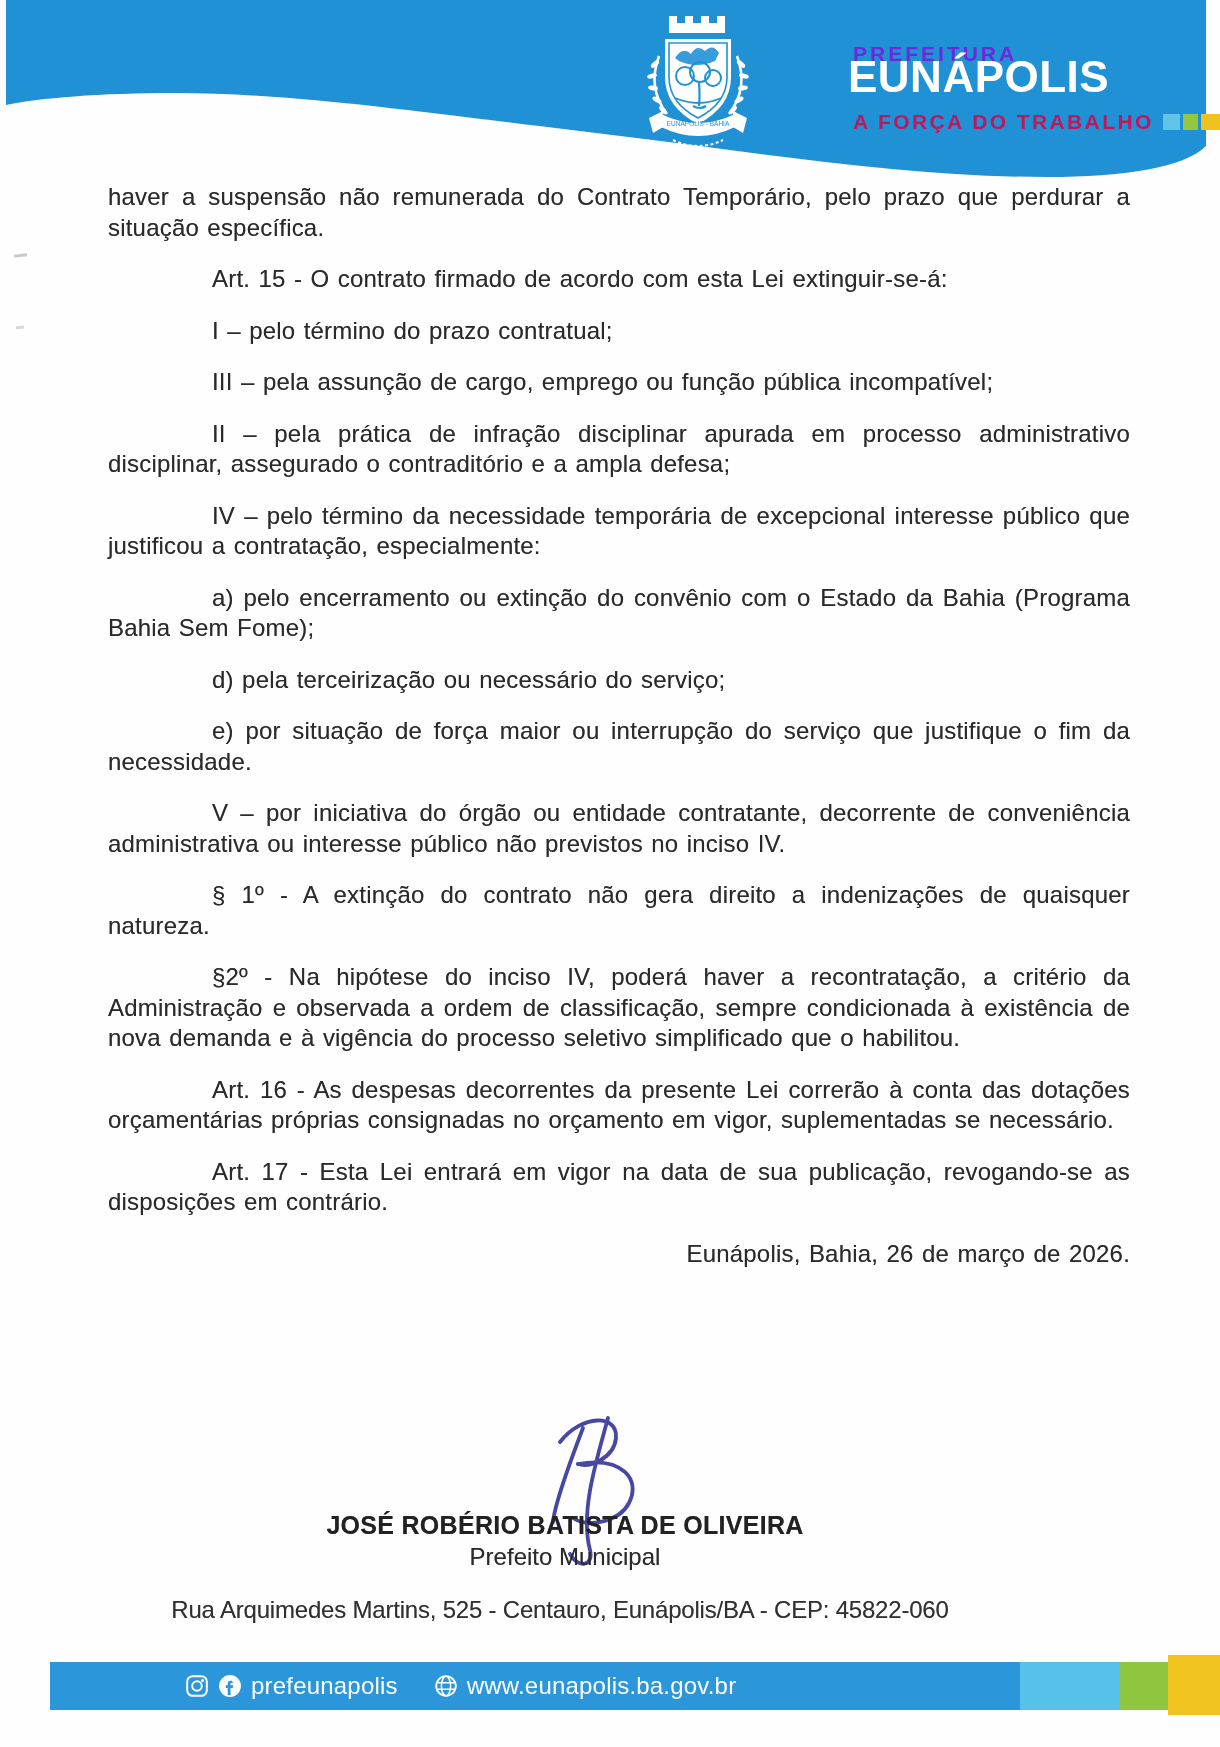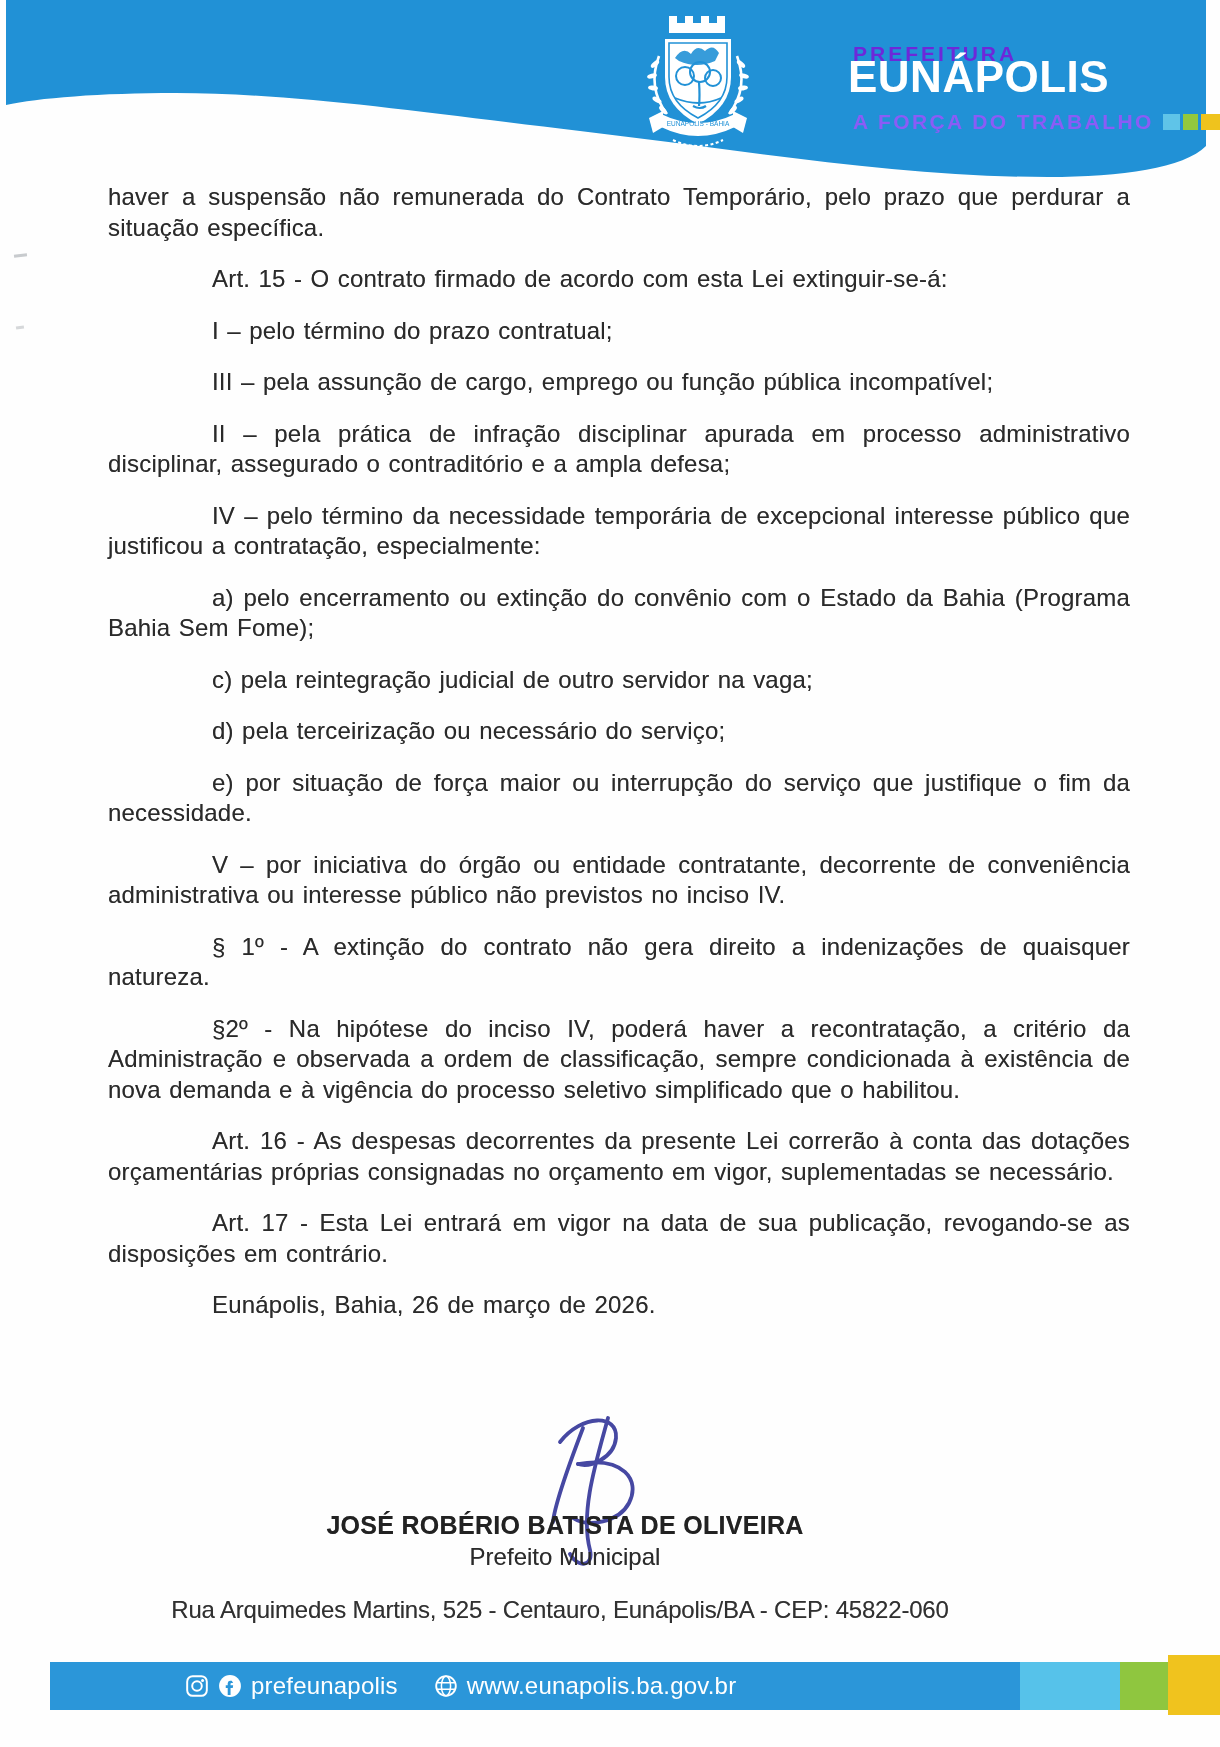--- a/index.html
+++ b/index.html
@@ -13,36 +13,36 @@
   .hdr svg{display:block;}
   .hdr-small{
     position:absolute;left:853px;top:42px;
     font-size:21px;font-weight:600;letter-spacing:3px;color:#6d28d9;
   }
   .hdr-big{
     position:absolute;left:848px;top:52px;
     font-size:44px;font-weight:bold;letter-spacing:0.5px;color:#ffffff;
   }
   .hdr-tagrow{position:absolute;left:853px;top:110px;display:flex;align-items:center;}
-  .hdr-tag{font-size:21px;font-weight:600;letter-spacing:2.4px;color:#8b5cf6;white-space:nowrap;}
+  .hdr-tag{font-size:21px;font-weight:600;letter-spacing:2.4px;color:#be185d;white-space:nowrap;}
   .sq{display:inline-block;height:16px;margin-left:3px;}
   .sq.c1{width:17px;background:#5fc4e8;margin-left:9px;}
   .sq.c2{width:15px;background:#93c83e;}
   .sq.c3{width:34px;background:#efc31d;}
   .logo{position:absolute;left:645px;top:14px;}
   
   .content{
     position:absolute;left:108px;top:182px;width:1026px;
     font-size:24px;line-height:30.5px;text-align:justify;
     word-spacing:1.5px;letter-spacing:0.2px;
     color:#2a2a2a;text-shadow:0 0 0.5px rgba(40,40,40,0.45);
   }
   .content p{margin:0 4px 21px 0;text-indent:104px;}
   .content p.cont{text-indent:0;}
-  .dateline{margin:1px 0 0 0;text-indent:0;text-align:left;}
+  .dateline{margin:1px 0 0 0;text-indent:0;text-align:right;}
   
   .sig{position:absolute;left:528px;top:1406px;}
   .name-line{
     position:absolute;left:0;top:1511px;width:1220px;text-align:center;
     transform:translateX(-45px);
     font-size:25px;font-weight:bold;color:#222;letter-spacing:0.3px;
     text-shadow:0 0 0.5px rgba(40,40,40,0.5);
   }
   .title-line{
     position:absolute;left:0;top:1543px;width:1220px;text-align:center;
@@ -135,21 +135,20 @@
   <div class="art2"></div>
 
   <div class="content">
     <p class="cont">haver a suspensão não remunerada do Contrato Temporário, pelo prazo que perdurar a situação específica.</p>
     <p>Art. 15 - O contrato firmado de acordo com esta Lei extinguir-se-á:</p>
     <p>I – pelo término do prazo contratual;</p>
     <p>III – pela assunção de cargo, emprego ou função pública incompatível;</p>
     <p>II – pela prática de infração disciplinar apurada em processo administrativo disciplinar, assegurado o contraditório e a ampla defesa;</p>
     <p>IV – pelo término da necessidade temporária de excepcional interesse público que justificou a contratação, especialmente:</p>
     <p>a) pelo encerramento ou extinção do convênio com o Estado da Bahia (Programa Bahia Sem Fome);</p>
-    <p>c) pela reintegração judicial de outro servidor na vaga;</p>
     <p>d) pela terceirização ou necessário do serviço;</p>
     <p>e) por situação de força maior ou interrupção do serviço que justifique o fim da necessidade.</p>
     <p>V – por iniciativa do órgão ou entidade contratante, decorrente de conveniência administrativa ou interesse público não previstos no inciso IV.</p>
     <p>§ 1º - A extinção do contrato não gera direito a indenizações de quaisquer natureza.</p>
     <p>§2º - Na hipótese do inciso IV, poderá haver a recontratação, a critério da Administração e observada a ordem de classificação, sempre condicionada à existência de nova demanda e à vigência do processo seletivo simplificado que o habilitou.</p>
     <p>Art. 16 - As despesas decorrentes da presente Lei correrão à conta das dotações orçamentárias próprias consignadas no orçamento em vigor, suplementadas se necessário.</p>
     <p>Art. 17 - Esta Lei entrará em vigor na data de sua publicação, revogando-se as disposições em contrário.</p>
     <p class="dateline">Eunápolis, Bahia, 26 de março de 2026.</p>
   </div>
 

